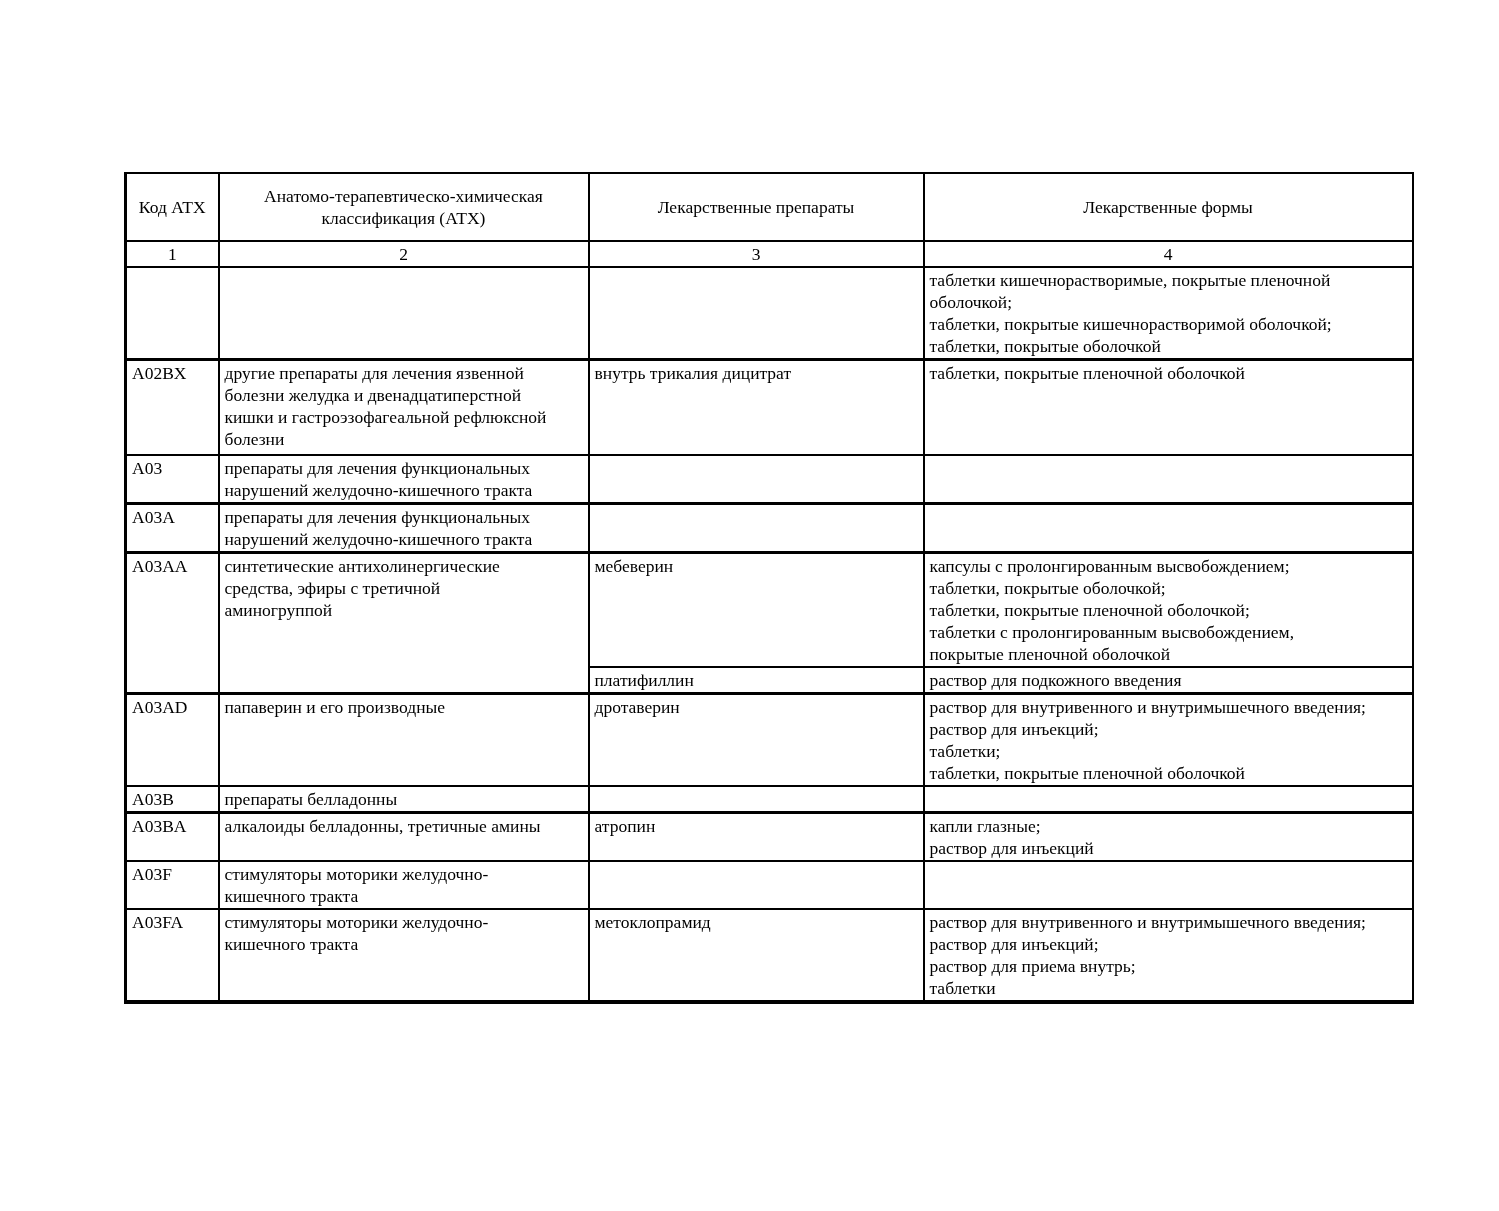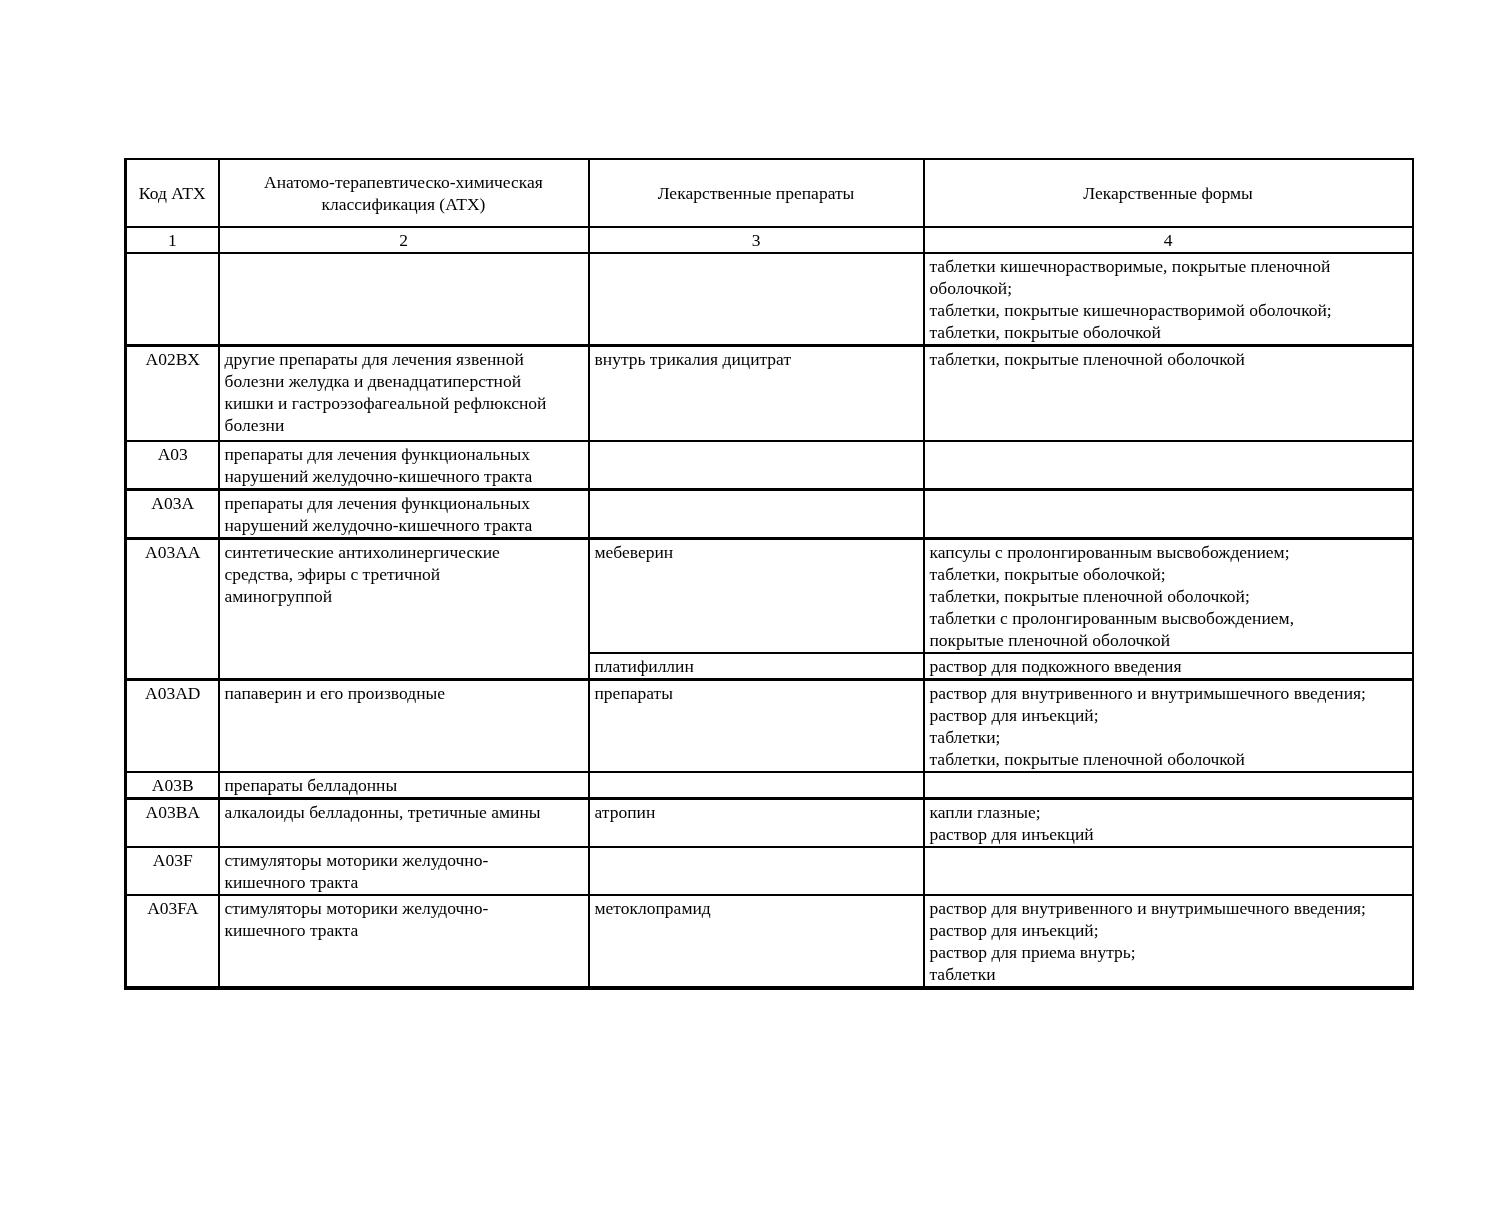--- a/index.html
+++ b/index.html
@@ -11,21 +11,21 @@
     position: relative;
     width: 1499px;
     height: 1211px;
     background: #ffffff;
     font-family: "Liberation Serif", serif;
     color: #000000;
   }
   table.atc {
     position: absolute;
     left: 124px;
-    top: 158px;
+    top: 172px;
     width: 1287px;
     border-collapse: collapse;
     table-layout: fixed;
   }
   table.atc th,
   table.atc td {
     border: 2px solid #000000;
     font-size: 17.5px;
     line-height: 22px;
     font-weight: normal;
@@ -39,21 +39,21 @@
   table.atc th:first-child, table.atc td.left-edge { border-left-width: 3px; }
   table.atc th:last-child, table.atc td:last-child { border-right-width: 2px; }
   table.atc tbody tr:last-child td { border-bottom: 4px solid #000000; }
 
   table.atc th {
     text-align: center;
     vertical-align: middle;
     padding: 2px 4px;
   }
   td.code {
-    text-align: center;
+    text-align: left;
   }
   tr.num-row td {
     text-align: center;
     vertical-align: middle;
     padding: 0;
   }
   
   tr.bt-thick td { border-top: 3px solid #000000; }
   tr.bt-thin td { border-top: 1px solid #555555; }
 
@@ -140,21 +140,21 @@
 таблетки с пролонгированным высвобождением,
 покрытые пленочной оболочкой</td>
       </tr>
       <tr class="h23 bt-thin">
         <td>платифиллин</td>
         <td>раствор для подкожного введения</td>
       </tr>
       <tr class="h92 bt-thick">
         <td class="code left-edge">A03AD</td>
         <td>папаверин и его производные</td>
-        <td>препараты</td>
+        <td>дротаверин</td>
         <td>раствор для внутривенного и внутримышечного введения;
 раствор для инъекций;
 таблетки;
 таблетки, покрытые пленочной оболочкой</td>
       </tr>
       <tr class="h26">
         <td class="code left-edge">A03B</td>
         <td>препараты белладонны</td>
         <td></td>
         <td></td>

